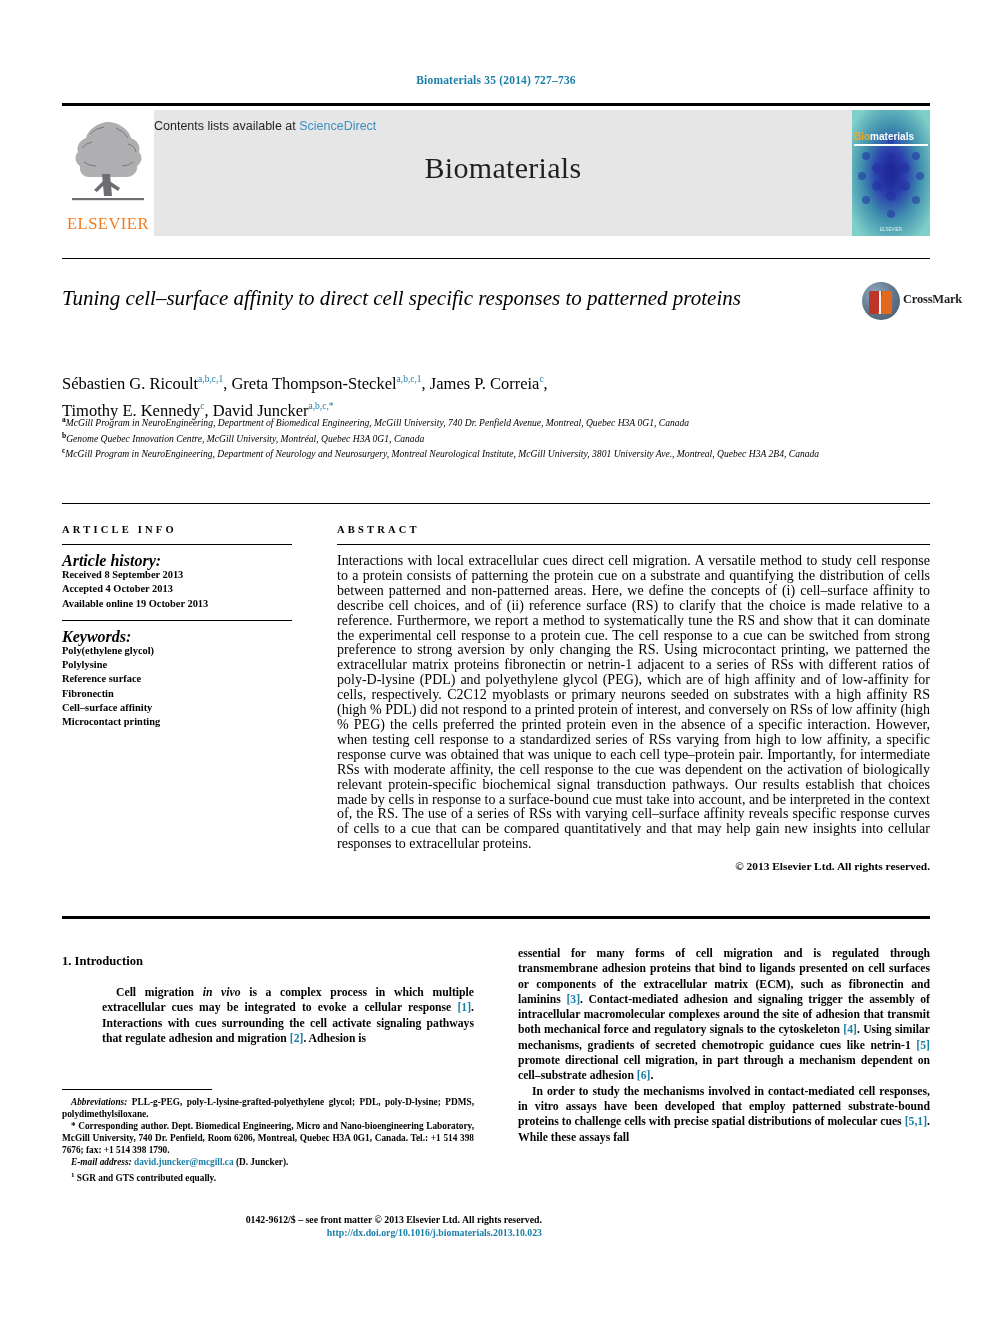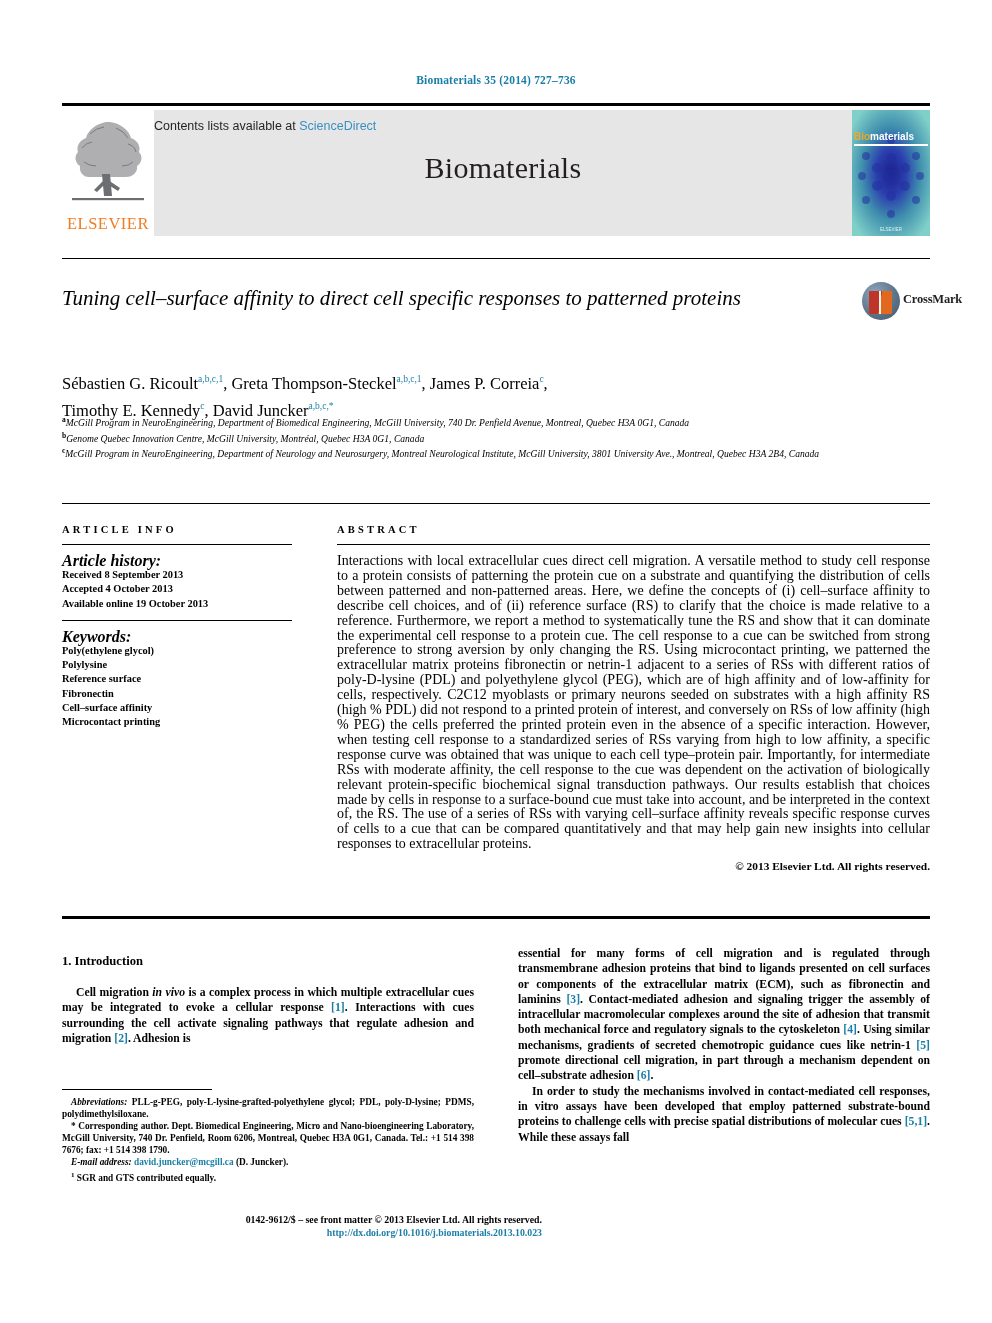--- a/index.html
+++ b/index.html
@@ -294,21 +294,21 @@
     margin: 8px 0 16px 0;
   }
   .para {
     font-size: 11.7px;
     line-height: 15.3px;
     text-align: justify;
     margin: 0;
     font-weight: bold;
   }
   .para + .para { text-indent: 14px; }
-  .para.first { text-indent: 14px; }
+  .para.first { text-indent: 14px; margin-left: 40px; }
   .cite { color: #1a7fa8; }
   .ital { font-style: italic; }
 
   
   .footnote-rule {
     position: absolute;
     left: 62px; top: 1089px;
     width: 150px;
     border-top: 1px solid #000;
   }

